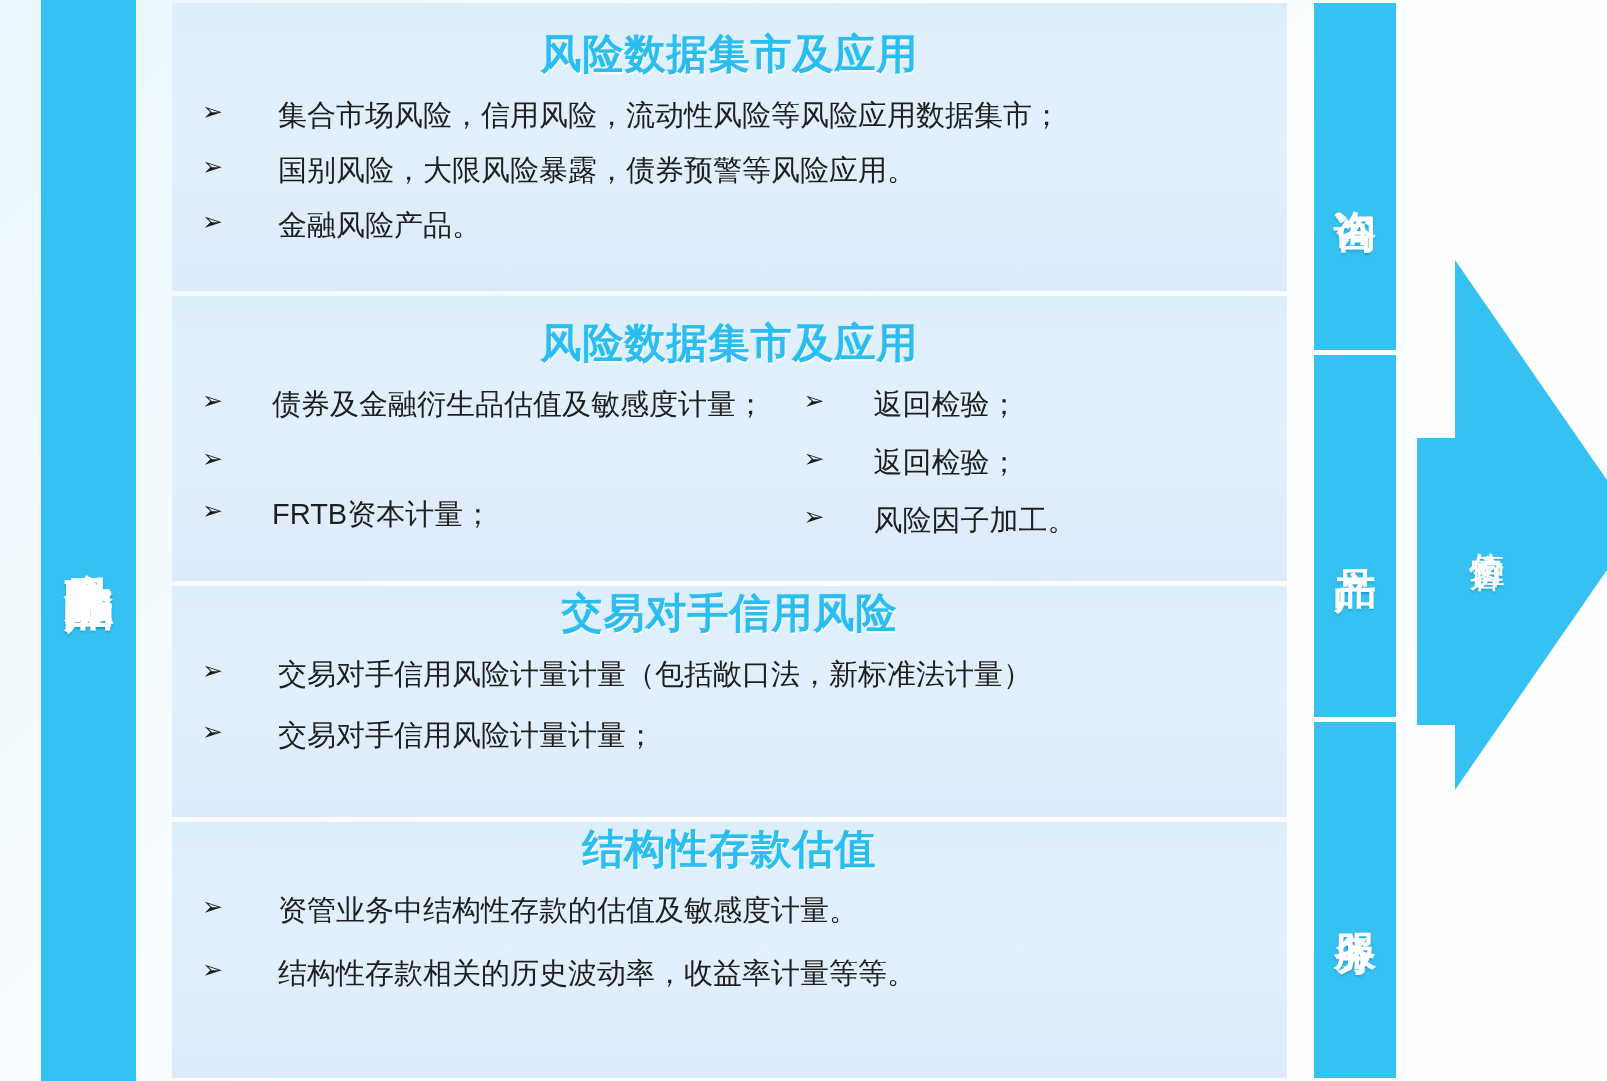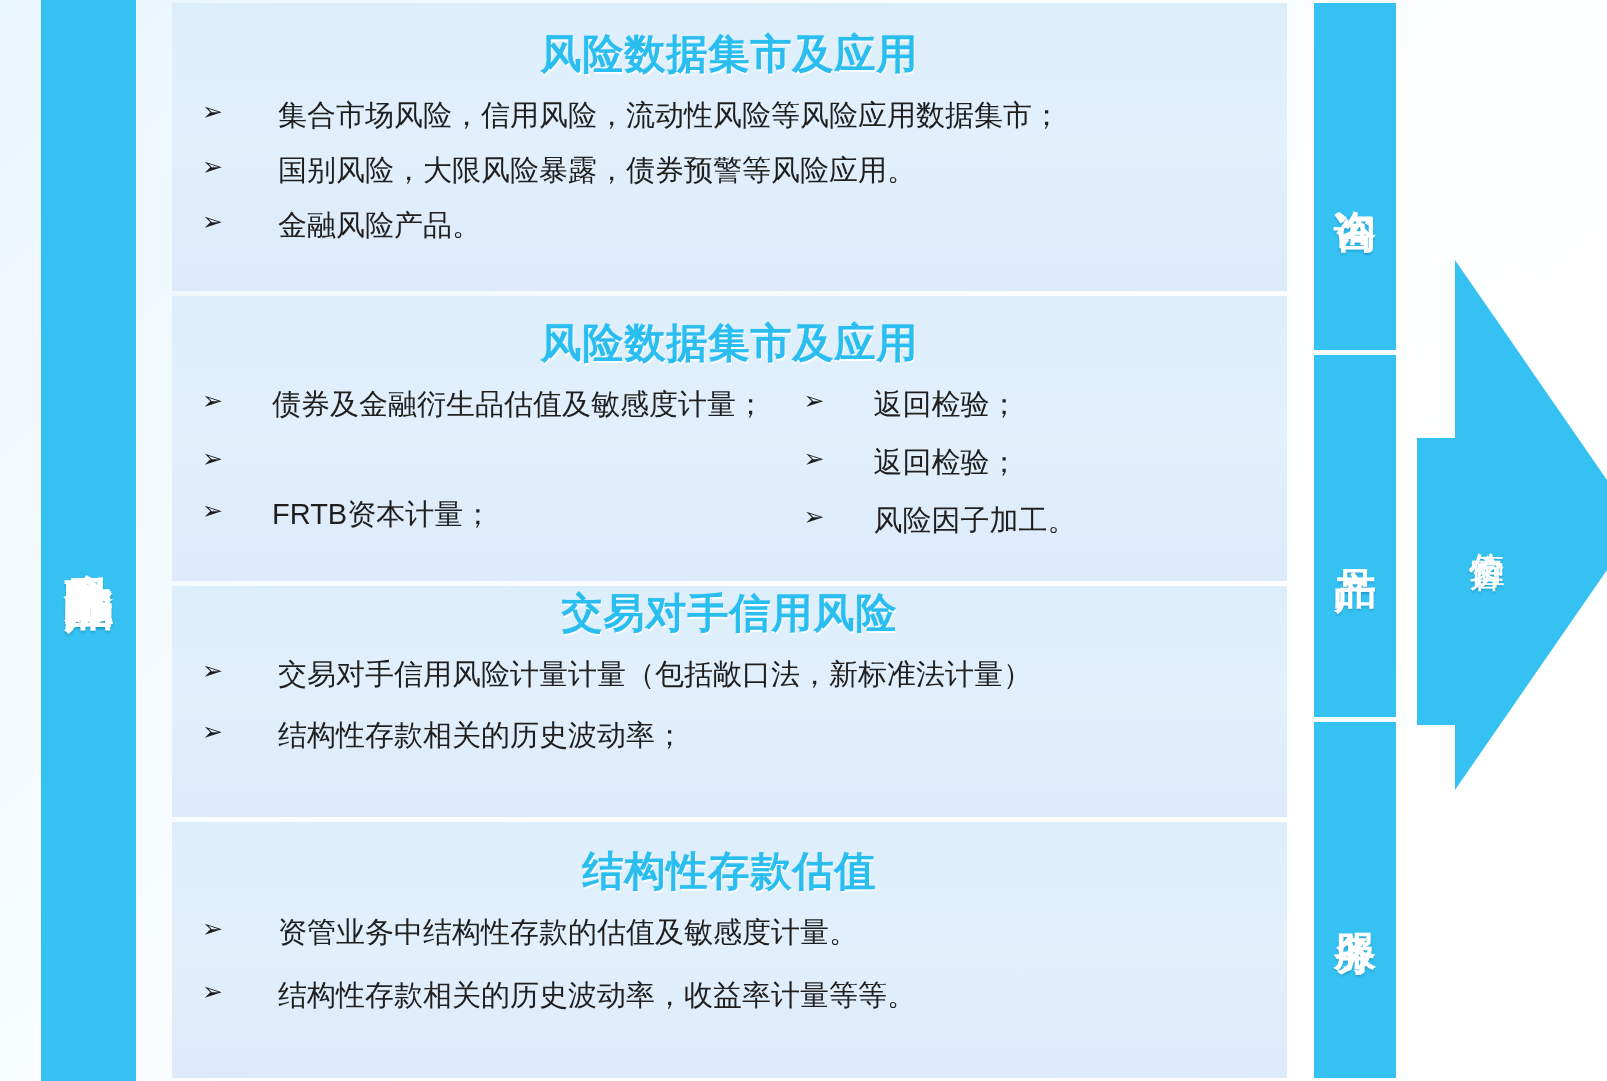--- a/index.html
+++ b/index.html
@@ -40,21 +40,21 @@
 
   .sec-title{
     text-align:center;
     color:#29BDF0;
     font-size:41px;font-weight:bold;letter-spacing:1px;
     text-shadow:1px 2px 1px rgba(255,255,255,.9), 0 0 1px rgba(41,189,240,.6);
   }
   .sec1 .sec-title{padding-top:24px;}
   .sec2 .sec-title{padding-top:20px;}
   .sec3 .sec-title{}
-  .sec4 .sec-title{padding-top:22px;}
+  .sec4 .sec-title{}
 
   .bullets{margin-top:16px;}
   .bullets.two-col{display:flex;}
   .bullets.two-col .col{width:50%;}
   .bullets.two-col .col.right{padding-left:44px;box-sizing:border-box;}
 
   .bullet{
     display:flex;align-items:flex-start;
     margin:0 0 20px 0;
     padding-left:20px;
@@ -177,21 +177,21 @@
 
     <div class="section sec3">
       <div class="sec-title">交易对手信用风险</div>
       <div class="bullets">
         <div class="bullet">
           <span class="marker">➢</span>
           <span class="btext">交易对手信用风险计量计量（包括敞口法，新标准法计量）</span>
         </div>
         <div class="bullet">
           <span class="marker">➢</span>
-          <span class="btext">结构性存款相关的历史波动率；</span>
+          <span class="btext">交易对手信用风险计量计量；</span>
         </div>
       </div>
     </div>
 
     <div class="section sec4">
       <div class="sec-title">结构性存款估值</div>
       <div class="bullets">
         <div class="bullet">
           <span class="marker">➢</span>
           <span class="btext">资管业务中结构性存款的估值及敏感度计量。</span>

